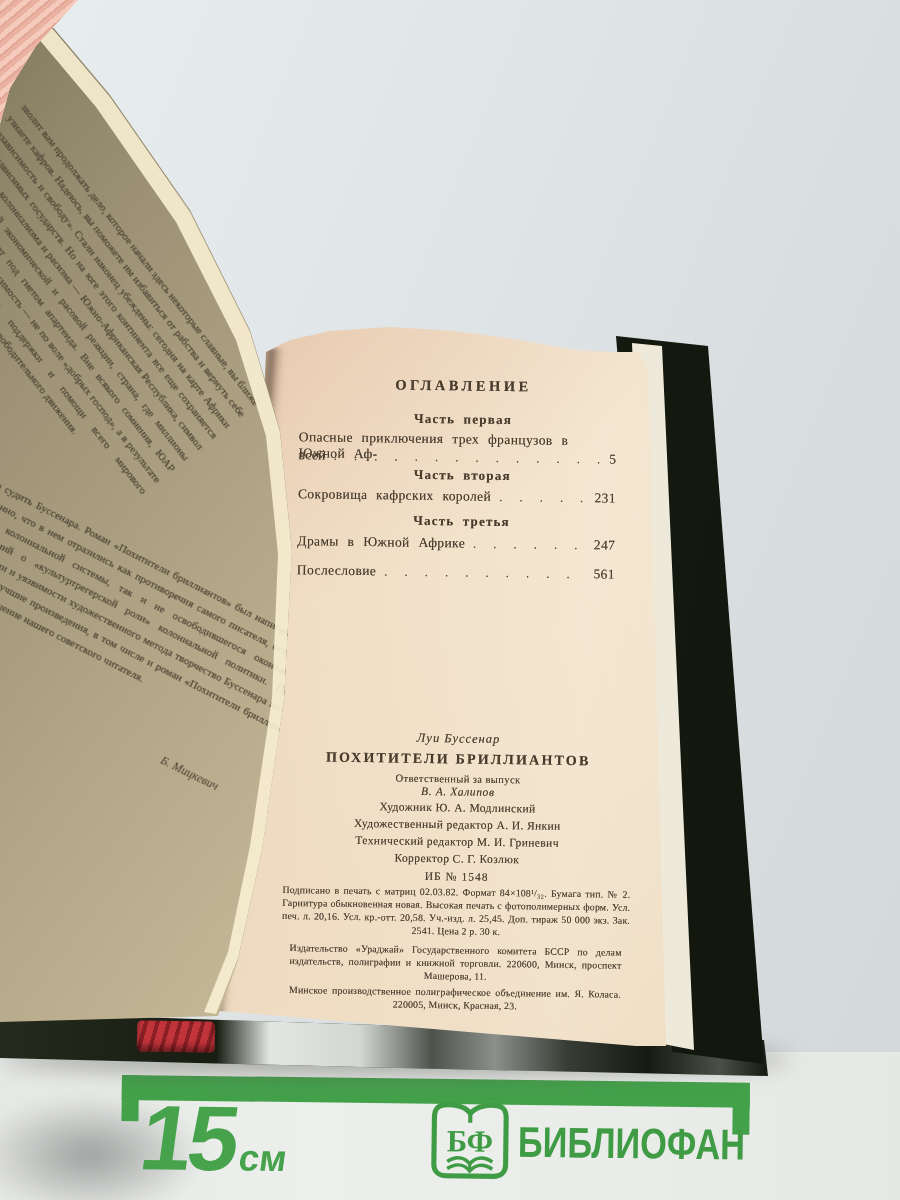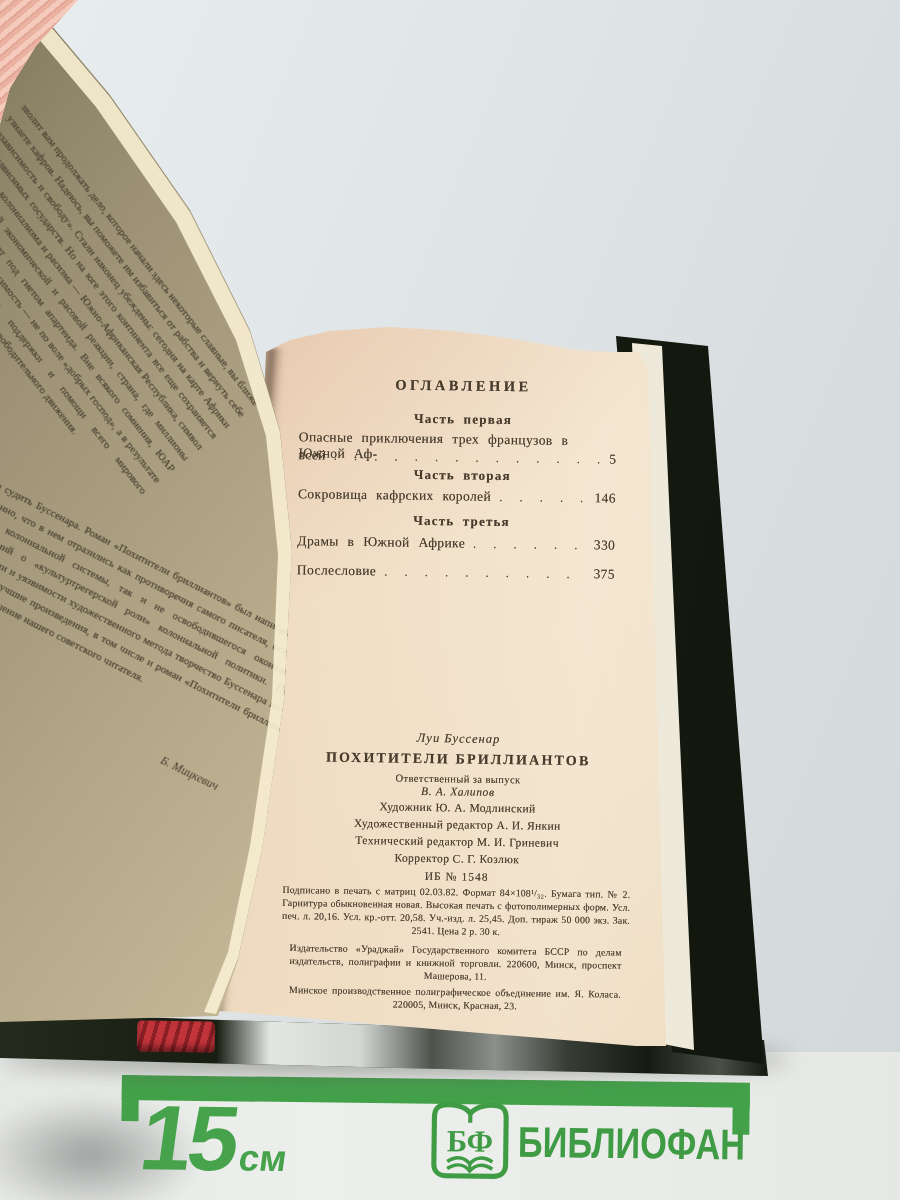--- a/index.html
+++ b/index.html
@@ -150,34 +150,34 @@
       <div class="rc toc-row" style="top:97px">
         <span class="ttl">всей</span>
         <span class="dots">. . . . . . . . . . . . . . . . . . . . . . . . . . . . . .</span>
         <span class="pg">5</span>
       </div>
 
       <div class="rc part-label" style="top:115px">Часть вторая</div>
       <div class="rc toc-row" style="top:136px">
         <span class="ttl">Сокровища кафрских королей</span>
         <span class="dots">. . . . . . . . . . . . . . . . . . . . . . . . . . . . . .</span>
-        <span class="pg">146</span>
+        <span class="pg">231</span>
       </div>
 
       <div class="rc part-label" style="top:161px">Часть третья</div>
       <div class="rc toc-row" style="top:183px">
         <span class="ttl">Драмы в Южной Африке</span>
         <span class="dots">. . . . . . . . . . . . . . . . . . . . . . . . . . . . . .</span>
-        <span class="pg">330</span>
+        <span class="pg">247</span>
       </div>
 
       <div class="rc toc-row" style="top:212px">
         <span class="ttl">Послесловие</span>
         <span class="dots">. . . . . . . . . . . . . . . . . . . . . . . . . . . . . .</span>
-        <span class="pg">375</span>
+        <span class="pg">561</span>
       </div>
 
       <div class="rc col-center c-author" style="top:379px">Луи Буссенар</div>
       <div class="rc col-center c-title" style="top:399px">ПОХИТИТЕЛИ БРИЛЛИАНТОВ</div>
       <div class="rc col-center c-small" style="top:421px">Ответственный за выпуск</div>
       <div class="rc col-center c-name" style="top:433px">В. А. Халипов</div>
       <div class="rc col-center c-line" style="top:449px">Художник Ю. А. Модлинский</div>
       <div class="rc col-center c-line" style="top:466px">Художественный редактор А. И. Янкин</div>
       <div class="rc col-center c-line" style="top:483px">Технический редактор М. И. Гриневич</div>
       <div class="rc col-center c-line" style="top:500px">Корректор С. Г. Козлюк</div>

